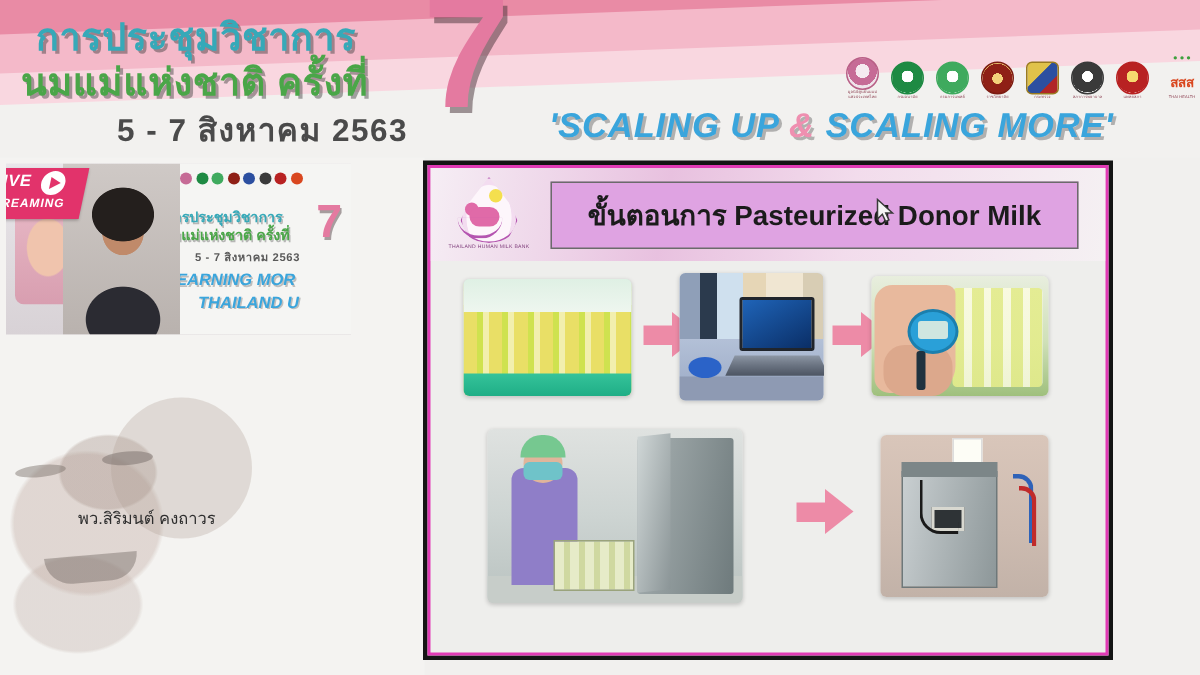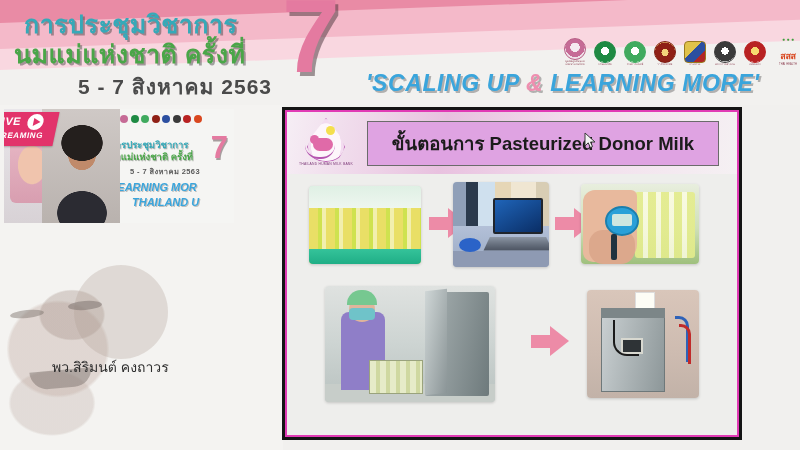--- a/index.html
+++ b/index.html
@@ -182,21 +182,21 @@
     border-radius: 50%; background: #fff;
   }
   .live-play::after {
     content: ""; position: absolute; left: 6px; top: 4px;
     border-left: 7px solid #e2336b; border-top: 4px solid transparent; border-bottom: 4px solid transparent;
   }
   .live-stream-word { position: absolute; left: 1px; top: 19px; font-size: 8px; letter-spacing: .6px; }
 
   .speaker-name {
     position: absolute; left: 52px; top: 231px;
-    font-size: 14px; color: #2e2e2e; white-space: nowrap; margin-top: 20px;
+    font-size: 11px; color: #2e2e2e; white-space: nowrap;
   }
   .watermark-child {
     position: absolute; left: -14px; top: 148px; width: 200px; height: 190px;
     background:
       radial-gradient(ellipse 52px 40px at 86px 62px, rgba(160,140,130,.34) 0 60%, rgba(160,140,130,0) 64%),
       radial-gradient(ellipse 78px 74px at 72px 96px, rgba(196,176,168,.42) 0 62%, rgba(196,176,168,0) 66%),
       radial-gradient(ellipse 66px 50px at 66px 150px, rgba(186,168,160,.30) 0 62%, rgba(186,168,160,0) 66%);
     filter: blur(.5px);
   }
   .wm-eye-l { position:absolute; left:10px; top:205px; width:34px; height:8px; border-radius:50%; background:rgba(120,110,105,.45); transform:rotate(-6deg);}
@@ -338,21 +338,21 @@
     <div class="hdr-band-b"></div>
     <div class="hdr-band-c"></div>
     <div class="hdr-white"></div>
 
     <div class="conf-title-th">การประชุมวิชาการ</div>
     <div class="conf-title-th2">นมแม่แห่งชาติ ครั้งที่</div>
     <div class="conf-date">5 - 7 สิงหาคม 2563</div>
     <div class="big-seven">7</div>
 
     <div class="slogan">
-      <span>'SCALING UP </span><span class="amp">&amp;</span><span> LEARNING MORE'</span>
+      <span>'SCALING UP </span><span class="amp">&amp;</span><span> SCALING MORE'</span>
     </div>
 
     <div class="logo-strip">
       <div class="logo lg1">
         <span class="mark"></span>
         <span class="cap">มูลนิธิศูนย์นมแม่แห่งประเทศไทย</span>
       </div>
       <div class="logo lg2">
         <span class="mark"></span>
         <span class="cap">กรมอนามัย</span>

